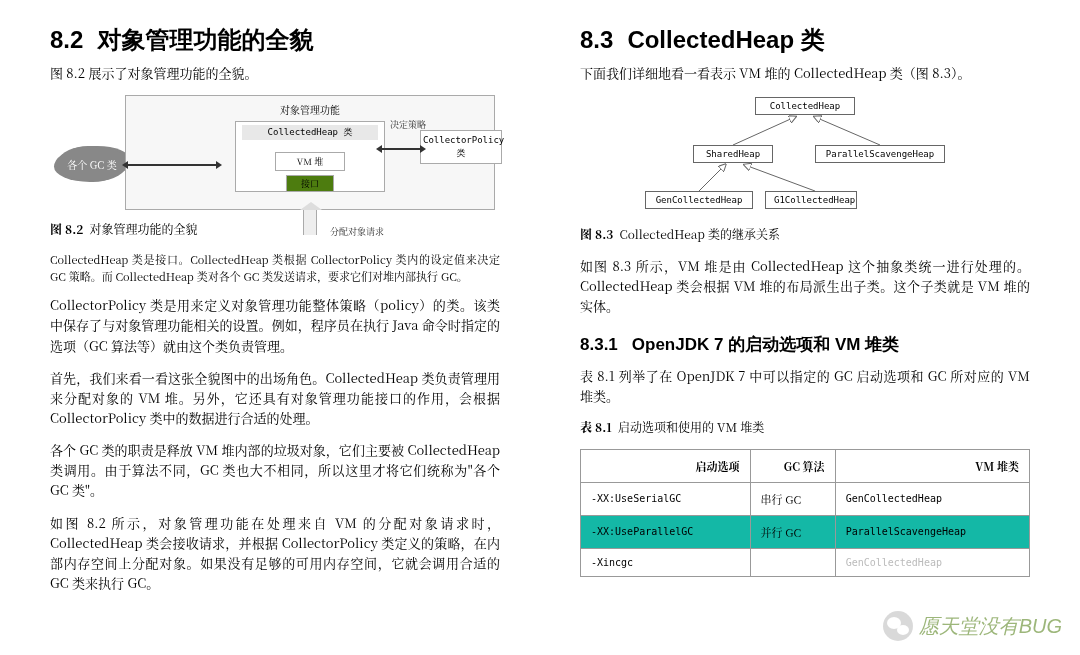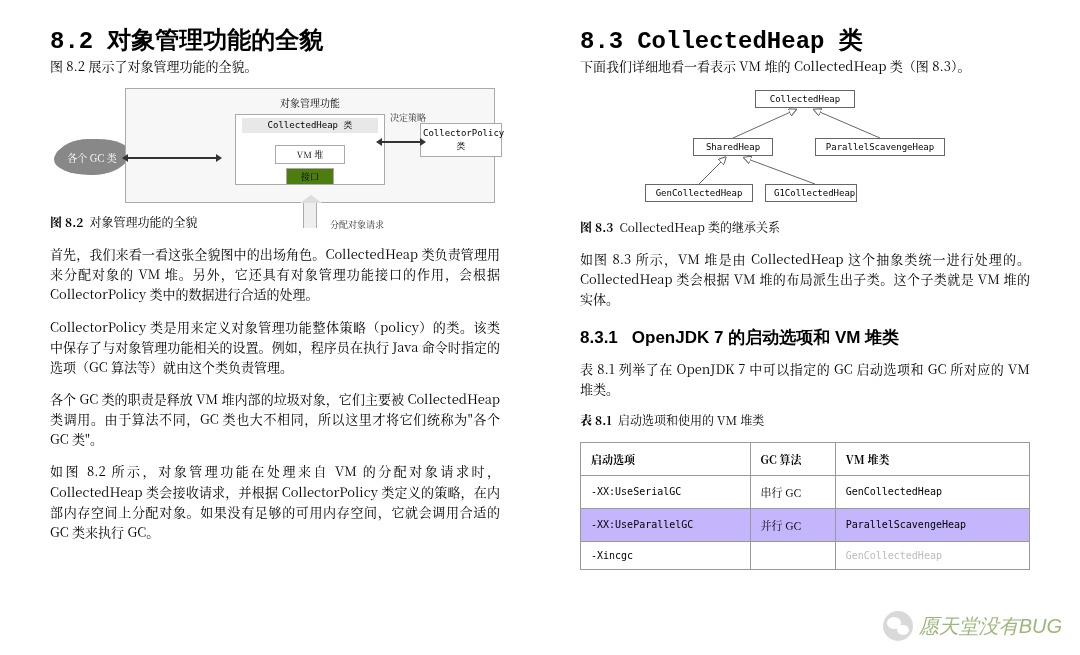--- a/index.html
+++ b/index.html
@@ -19,22 +19,22 @@
   .col {
     flex: 1;
     padding: 0 20px;
   }
   .col-left { padding-right: 40px; }
   .col-right { padding-left: 40px; }
 
   h2.section {
     font-size: 24px;
     font-weight: bold;
-    margin-bottom: 0;
-    font-family: Liberation Mono, monospace;
+    margin-bottom: 7px;
+    font-family: Liberation Sans, sans-serif;
   }
   h2.section .num { margin-right: 14px; }
   h3.subsection {
     font-size: 17px;
     font-weight: bold;
     margin: 16px 0 10px 0;
     font-family: "Heiti SC", "SimHei", sans-serif;
   }
   h3.subsection .num { margin-right: 14px; }
 
@@ -218,25 +218,25 @@
     width: 100%;
     font-size: 11px;
     margin-top: 6px;
   }
   table.t81 th, table.t81 td {
     border: 1px solid #999;
     padding: 8px 10px;
     text-align: left;
   }
   table.t81 th {
-    text-align: left;
+    text-align: right;
     font-weight: bold;
     background: #fff;
   }
-  table.t81 tr.alt { background: #c4b5fd; }
+  table.t81 tr.alt { background: #14b8a6; }
   table.t81 td.mono, table.t81 th.mono { font-family: monospace; font-size: 10px; }
 
   .watermark {
     position: absolute;
     right: 18px;
     bottom: 14px;
     display: flex;
     align-items: center;
     opacity: 0.55;
     font-family: "Heiti SC", sans-serif;
@@ -291,22 +291,23 @@
           <div class="arr-up"></div>
         </div>
         <span class="label lbl-alloc">分配对象请求</span>
       </div>
     </div>
 
     <p class="caption">
       <b><span>图 8.2</span></b>&nbsp;&nbsp;<span>对象管理功能的全貌</span>
     </p>
 
+    <p class="small">CollectedHeap 类是接口。CollectedHeap 类根据 CollectorPolicy 类内的设定值来决定 GC 策略。而 CollectedHeap 类对各个 GC 类发送请求，要求它们对堆内部执行 GC。</p>
+    <p class="body">CollectorPolicy 类是用来定义对象管理功能整体策略（policy）的类。该类中保存了与对象管理功能相关的设置。例如，程序员在执行 Java 命令时指定的选项（GC 算法等）就由这个类负责管理。</p>
     <p class="body">首先，我们来看一看这张全貌图中的出场角色。CollectedHeap 类负责管理用来分配对象的 VM 堆。另外，它还具有对象管理功能接口的作用，会根据 CollectorPolicy 类中的数据进行合适的处理。</p>
-    <p class="body">CollectorPolicy 类是用来定义对象管理功能整体策略（policy）的类。该类中保存了与对象管理功能相关的设置。例如，程序员在执行 Java 命令时指定的选项（GC 算法等）就由这个类负责管理。</p>
     <p class="body">各个 GC 类的职责是释放 VM 堆内部的垃圾对象，它们主要被 CollectedHeap 类调用。由于算法不同，GC 类也大不相同，所以这里才将它们统称为"各个 GC 类"。</p>
     <p class="body">如图 8.2 所示，对象管理功能在处理来自 VM 的分配对象请求时，CollectedHeap 类会接收请求，并根据 CollectorPolicy 类定义的策略，在内部内存空间上分配对象。如果没有足够的可用内存空间，它就会调用合适的 GC 类来执行 GC。</p>
   </div>
 
   <div class="col col-right">
     <h2 class="section">
       <span class="num">8.3</span><span>CollectedHeap 类</span>
     </h2>
     <p class="body">下面我们详细地看一看表示 VM 堆的 CollectedHeap 类（图 8.3）。</p>
 

